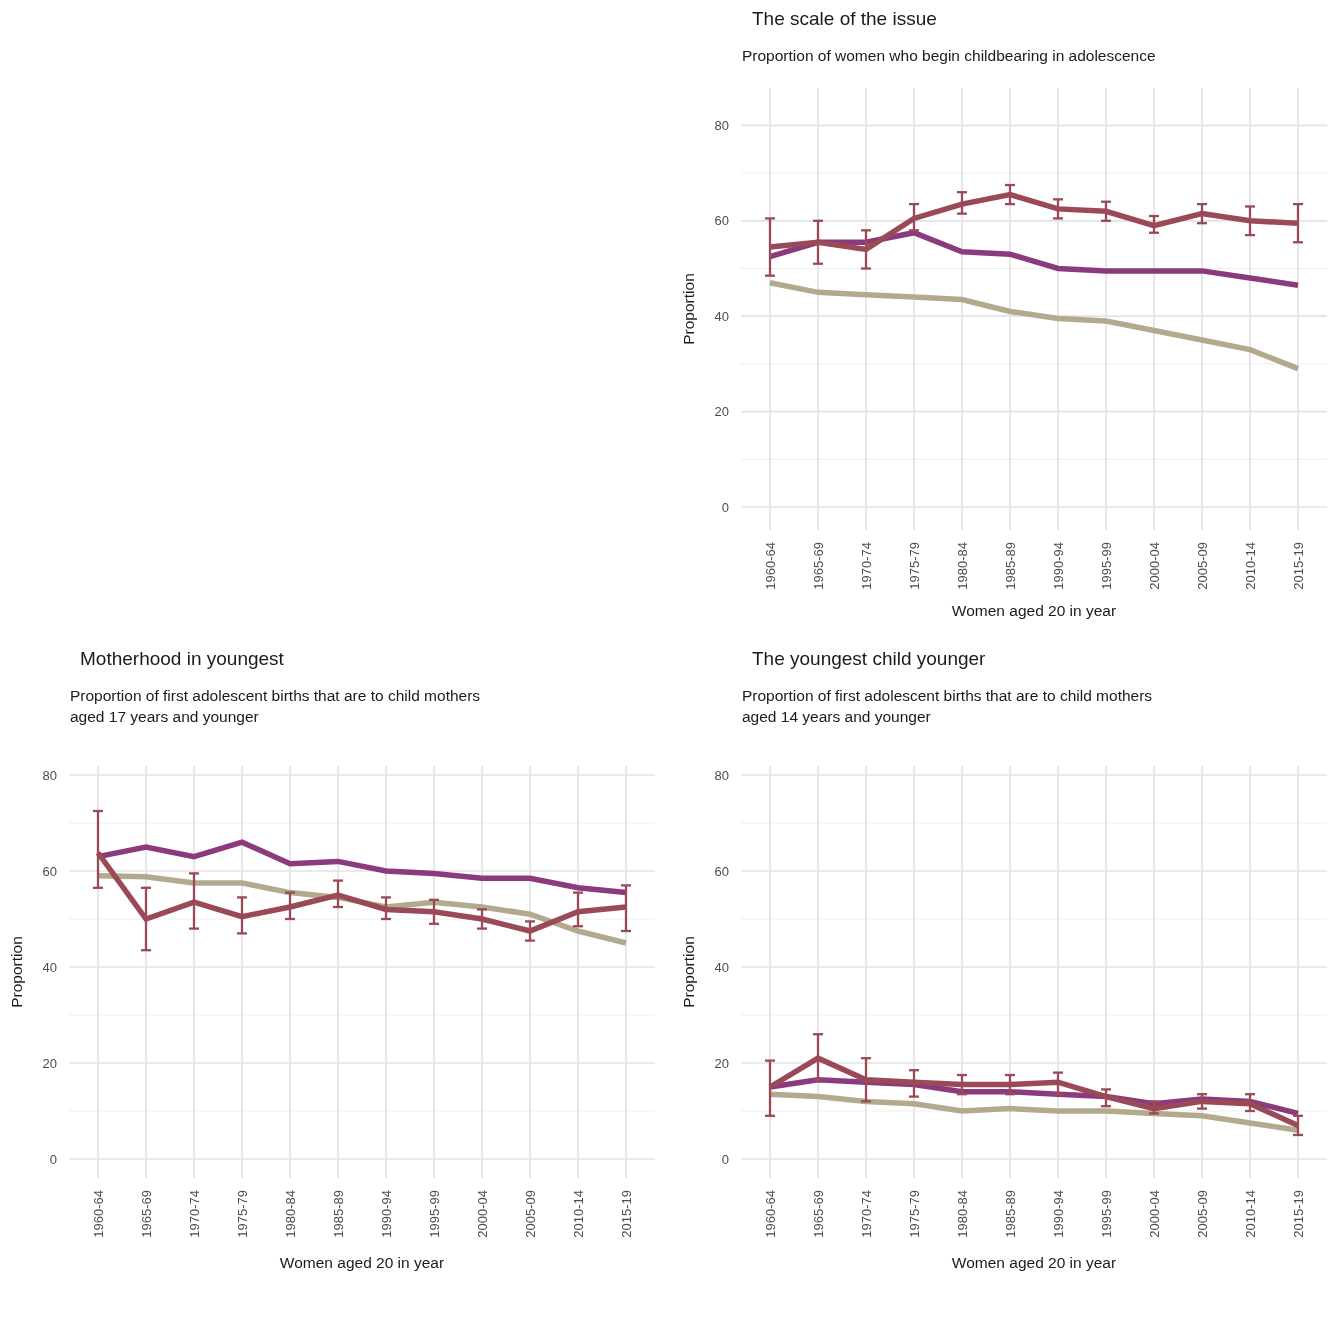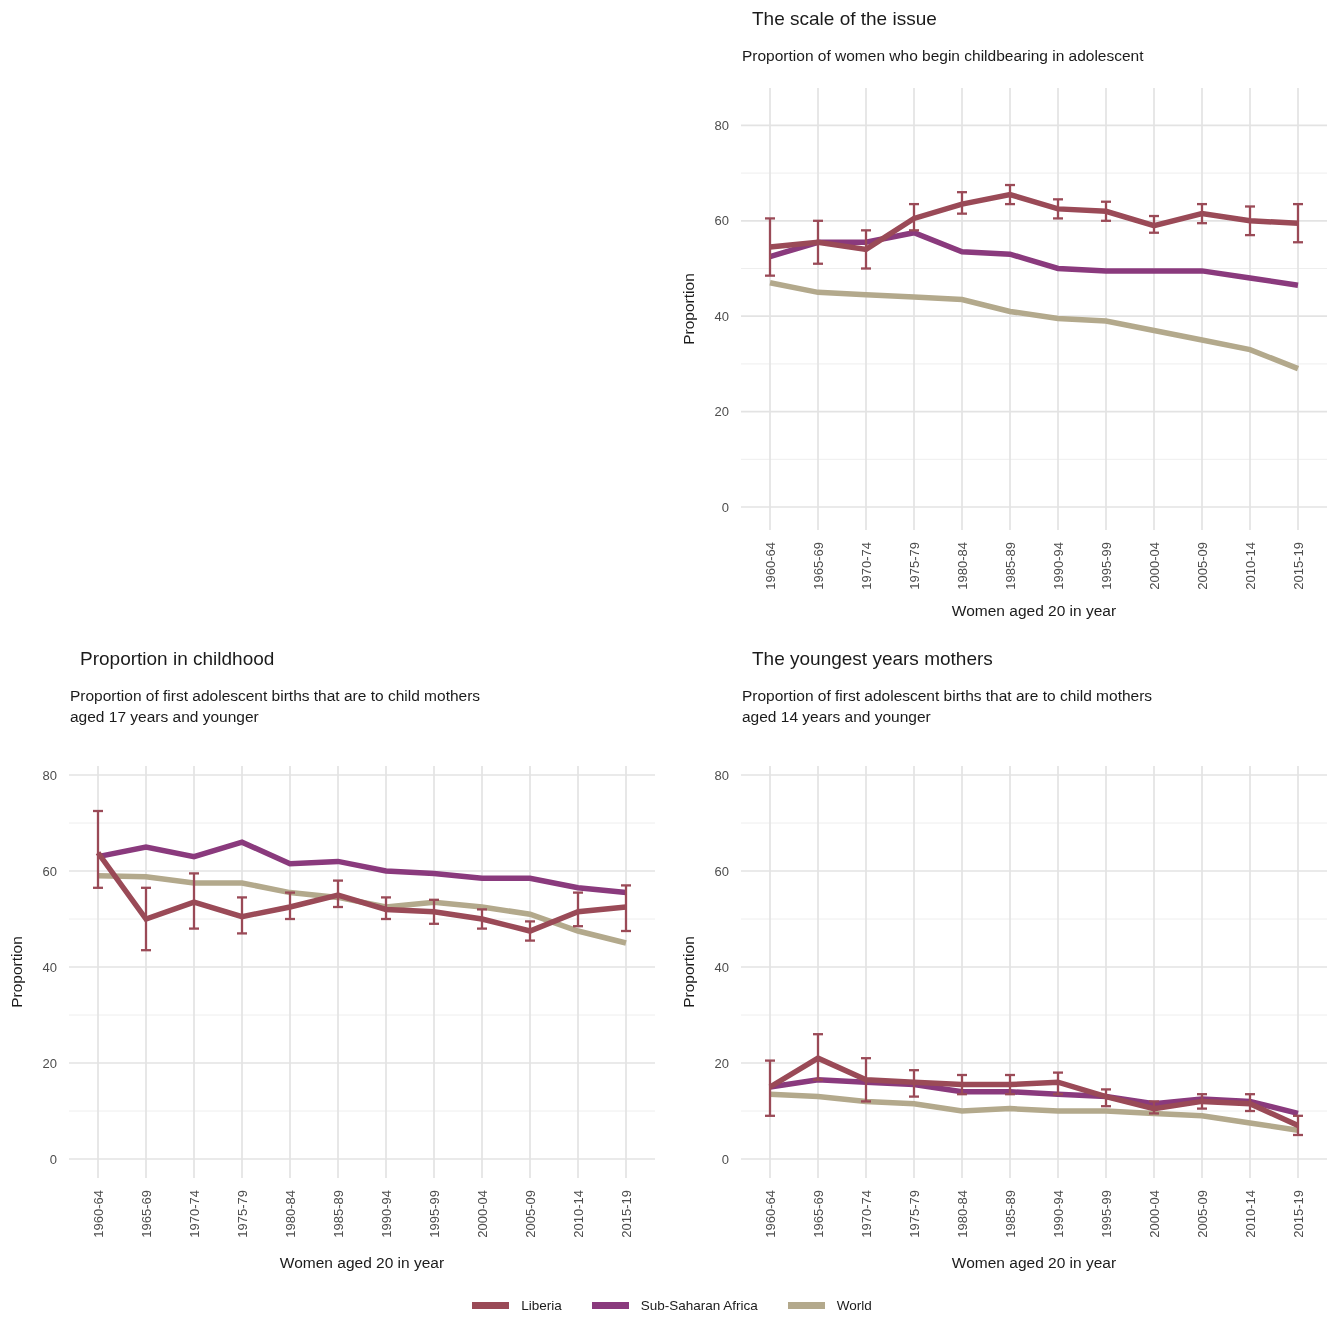--- a/index.html
+++ b/index.html
@@ -100,21 +100,21 @@
         <text transform="translate(390.5,542) rotate(-90)" text-anchor="end" fill="#4d4d4d" font-size="13px">1990-94</text>
         <text transform="translate(438.5,542) rotate(-90)" text-anchor="end" fill="#4d4d4d" font-size="13px">1995-99</text>
         <text transform="translate(486.5,542) rotate(-90)" text-anchor="end" fill="#4d4d4d" font-size="13px">2000-04</text>
         <text transform="translate(534.5,542) rotate(-90)" text-anchor="end" fill="#4d4d4d" font-size="13px">2005-09</text>
         <text transform="translate(582.5,542) rotate(-90)" text-anchor="end" fill="#4d4d4d" font-size="13px">2010-14</text>
         <text transform="translate(630.5,542) rotate(-90)" text-anchor="end" fill="#4d4d4d" font-size="13px">2015-19</text>
         <text transform="translate(22,309) rotate(-90)" text-anchor="middle" fill="#1b1b1b" font-size="15.5px">Proportion</text>
         <text x="362" y="616" text-anchor="middle" fill="#1b1b1b" font-size="15.5px">Women aged 20 in year</text>
       </svg>
     <h2 class="chart-title">The scale of the issue</h2>
-    <p class="chart-subtitle">Proportion of women who begin childbearing in adolescent</p>
+    <p class="chart-subtitle">Proportion of women who begin childbearing in adolescence</p>
   </section>
 
   <section class="chart" id="chart1">
     <svg width="672" height="664">
         <line x1="69" x2="655" y1="471" y2="471" stroke="#ececec" stroke-width="0.9"></line>
         <line x1="69" x2="655" y1="375" y2="375" stroke="#ececec" stroke-width="0.9"></line>
         <line x1="69" x2="655" y1="279" y2="279" stroke="#ececec" stroke-width="0.9"></line>
         <line x1="69" x2="655" y1="183" y2="183" stroke="#ececec" stroke-width="0.9"></line>
         <line x1="69" x2="655" y1="519" y2="519" stroke="#e3e3e3" stroke-width="1.7"></line>
         <line x1="69" x2="655" y1="423" y2="423" stroke="#e3e3e3" stroke-width="1.7"></line>
@@ -185,21 +185,21 @@
         <text transform="translate(342.5,550) rotate(-90)" text-anchor="end" fill="#4d4d4d" font-size="13px">1985-89</text>
         <text transform="translate(390.5,550) rotate(-90)" text-anchor="end" fill="#4d4d4d" font-size="13px">1990-94</text>
         <text transform="translate(438.5,550) rotate(-90)" text-anchor="end" fill="#4d4d4d" font-size="13px">1995-99</text>
         <text transform="translate(486.5,550) rotate(-90)" text-anchor="end" fill="#4d4d4d" font-size="13px">2000-04</text>
         <text transform="translate(534.5,550) rotate(-90)" text-anchor="end" fill="#4d4d4d" font-size="13px">2005-09</text>
         <text transform="translate(582.5,550) rotate(-90)" text-anchor="end" fill="#4d4d4d" font-size="13px">2010-14</text>
         <text transform="translate(630.5,550) rotate(-90)" text-anchor="end" fill="#4d4d4d" font-size="13px">2015-19</text>
         <text transform="translate(22,332) rotate(-90)" text-anchor="middle" fill="#1b1b1b" font-size="15.5px">Proportion</text>
         <text x="362" y="628" text-anchor="middle" fill="#1b1b1b" font-size="15.5px">Women aged 20 in year</text>
       </svg>
-    <h2 class="chart-title">Proportion in childhood</h2>
+    <h2 class="chart-title">Motherhood in youngest</h2>
     <p class="chart-subtitle">Proportion of first adolescent births that are to child mothers
 aged 17 years and younger</p>
   </section>
 
   <section class="chart" id="chart2">
     <svg width="672" height="664">
         <line x1="69" x2="655" y1="471" y2="471" stroke="#ececec" stroke-width="0.9"></line>
         <line x1="69" x2="655" y1="375" y2="375" stroke="#ececec" stroke-width="0.9"></line>
         <line x1="69" x2="655" y1="279" y2="279" stroke="#ececec" stroke-width="0.9"></line>
         <line x1="69" x2="655" y1="183" y2="183" stroke="#ececec" stroke-width="0.9"></line>
@@ -272,33 +272,19 @@
         <text transform="translate(342.5,550) rotate(-90)" text-anchor="end" fill="#4d4d4d" font-size="13px">1985-89</text>
         <text transform="translate(390.5,550) rotate(-90)" text-anchor="end" fill="#4d4d4d" font-size="13px">1990-94</text>
         <text transform="translate(438.5,550) rotate(-90)" text-anchor="end" fill="#4d4d4d" font-size="13px">1995-99</text>
         <text transform="translate(486.5,550) rotate(-90)" text-anchor="end" fill="#4d4d4d" font-size="13px">2000-04</text>
         <text transform="translate(534.5,550) rotate(-90)" text-anchor="end" fill="#4d4d4d" font-size="13px">2005-09</text>
         <text transform="translate(582.5,550) rotate(-90)" text-anchor="end" fill="#4d4d4d" font-size="13px">2010-14</text>
         <text transform="translate(630.5,550) rotate(-90)" text-anchor="end" fill="#4d4d4d" font-size="13px">2015-19</text>
         <text transform="translate(22,332) rotate(-90)" text-anchor="middle" fill="#1b1b1b" font-size="15.5px">Proportion</text>
         <text x="362" y="628" text-anchor="middle" fill="#1b1b1b" font-size="15.5px">Women aged 20 in year</text>
       </svg>
-    <h2 class="chart-title">The youngest years mothers</h2>
+    <h2 class="chart-title">The youngest child younger</h2>
     <p class="chart-subtitle">Proportion of first adolescent births that are to child mothers
 aged 14 years and younger</p>
   </section>
 
-  <div class="legend">
-    <div class="legend-item">
-      <span class="legend-swatch" style="background: rgb(154, 74, 87);"></span>
-      <span class="legend-label">Liberia</span>
-    </div>
-    <div class="legend-item">
-      <span class="legend-swatch" style="background: rgb(138, 58, 125);"></span>
-      <span class="legend-label">Sub-Saharan Africa</span>
-    </div>
-    <div class="legend-item">
-      <span class="legend-swatch" style="background: rgb(179, 169, 140);"></span>
-      <span class="legend-label">World</span>
-    </div>
-  </div>
 
 </div>
 
 </body></html>

